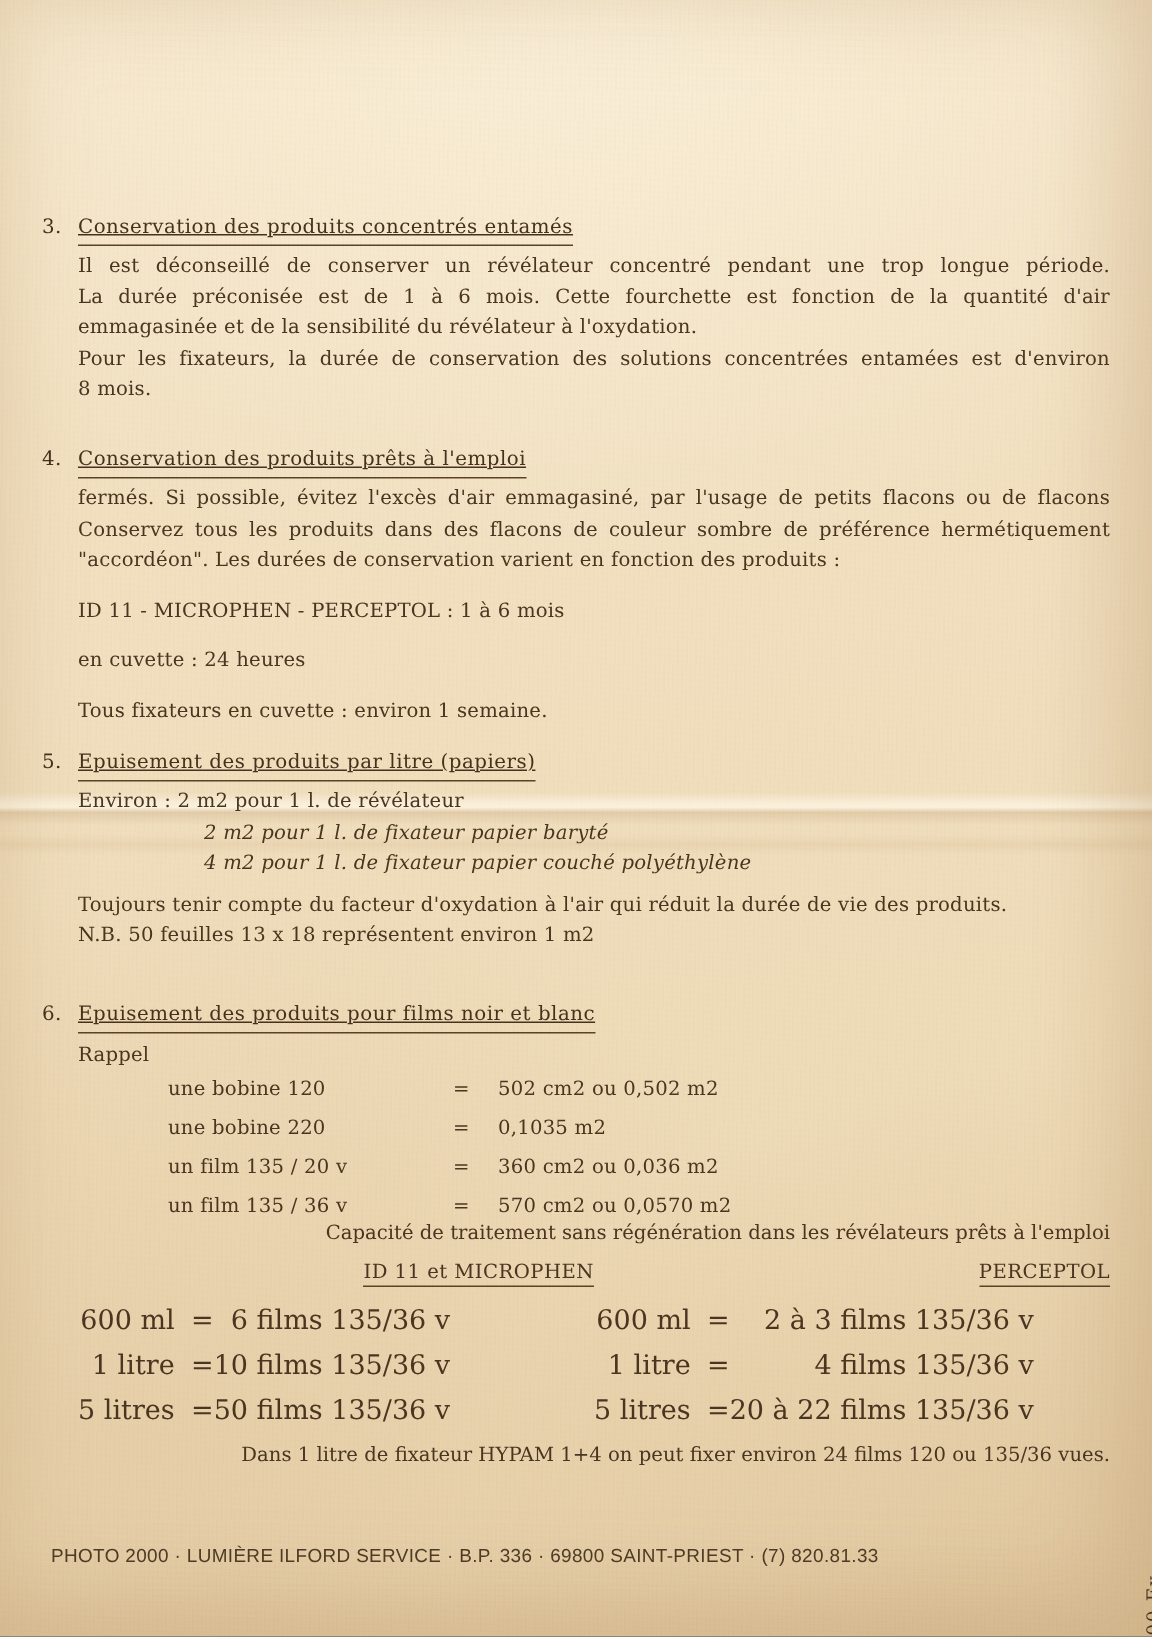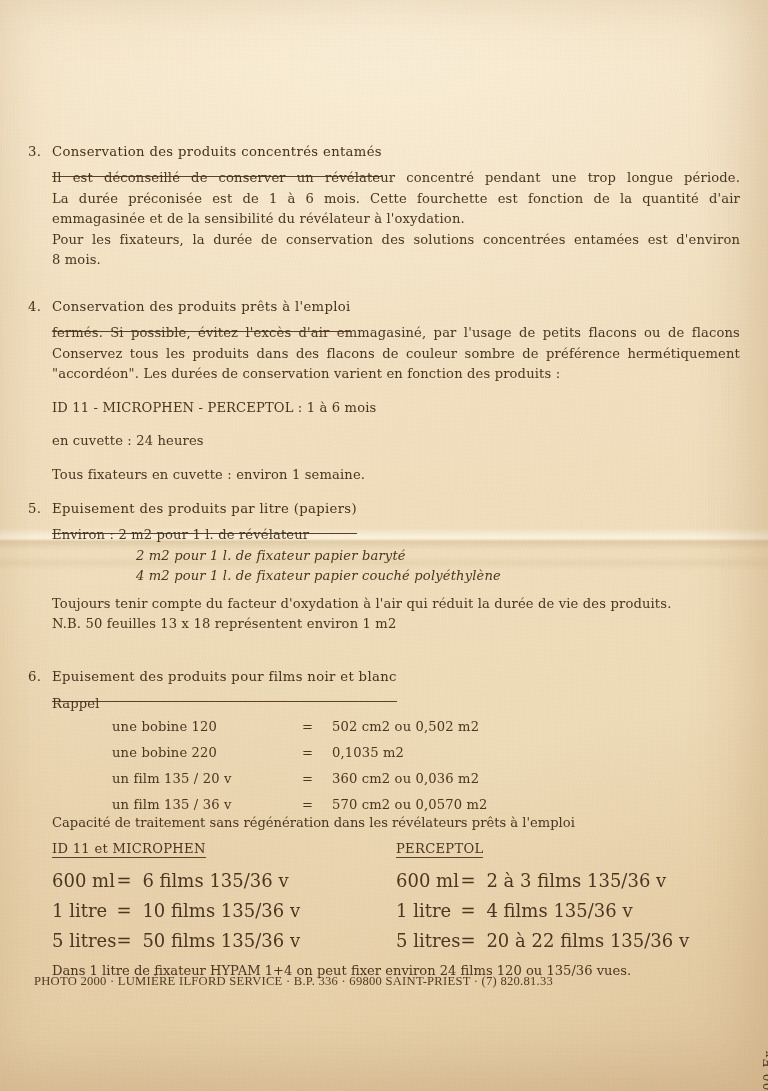--- a/index.html
+++ b/index.html
@@ -76,21 +76,22 @@
     letter-spacing: .35px;
     white-space: nowrap;
     color: #46311d;
   }
   .sec-num {
     display: inline-block;
     width: 24px;
   }
   .sec-title {
     border-bottom: 1.2px solid #5a4127;
-    padding-bottom: 17px;
+    padding-bottom: 4px;
+    text-decoration: underline;
   }
   .body-block {
     margin-top: 9px;
     margin-left: 24px;
     font-size: 13.1px;
     line-height: 20.5px;
     color: #4a3520;
     letter-spacing: .15px;
   }
   .line { white-space: nowrap; }
@@ -157,22 +158,22 @@
     vertical-align: baseline;
   }
   .cap-amt { width: 62px; }
   .cap-eq  { width: 26px; }
   .cap-note { margin-top: 3px; white-space: nowrap; }
 
   
   .footer {
     position: absolute;
     left: 34px;
-    top: 974px;
-    font-family: Liberation Serif, serif;
+    top: 1030px;
+    font-family: Liberation Sans, sans-serif;
     font-size: 12.6px;
     letter-spacing: .25px;
     color: #4e3a25;
     white-space: nowrap;
   }
   .vert-note {
     position: absolute;
     right: 7px;
     top: 966px;
     font-family: "DejaVu Serif", "Liberation Serif", serif;
@@ -266,21 +267,21 @@
             <tr>
               <td class="rt-label">un film 135 / 36 v</td>
               <td class="rt-eq">=</td>
               <td>570 cm2 ou 0,0570 m2</td>
             </tr>
           </tbody>
         </table>
       </div>
     </div>
 
-    <div class="sec" style="top:815px;">
+    <div class="sec" style="top:815px;text-align:right;">
       <div class="cap-wrap">
         <div class="line">Capacité de traitement sans régénération dans les révélateurs prêts à l'emploi</div>
 
         <div class="cap-cols">
 
           <div class="cap-col">
             <span class="cap-col-head">ID 11 et MICROPHEN</span>
             <table class="cap-table">
               <tbody>
                 <tr>

